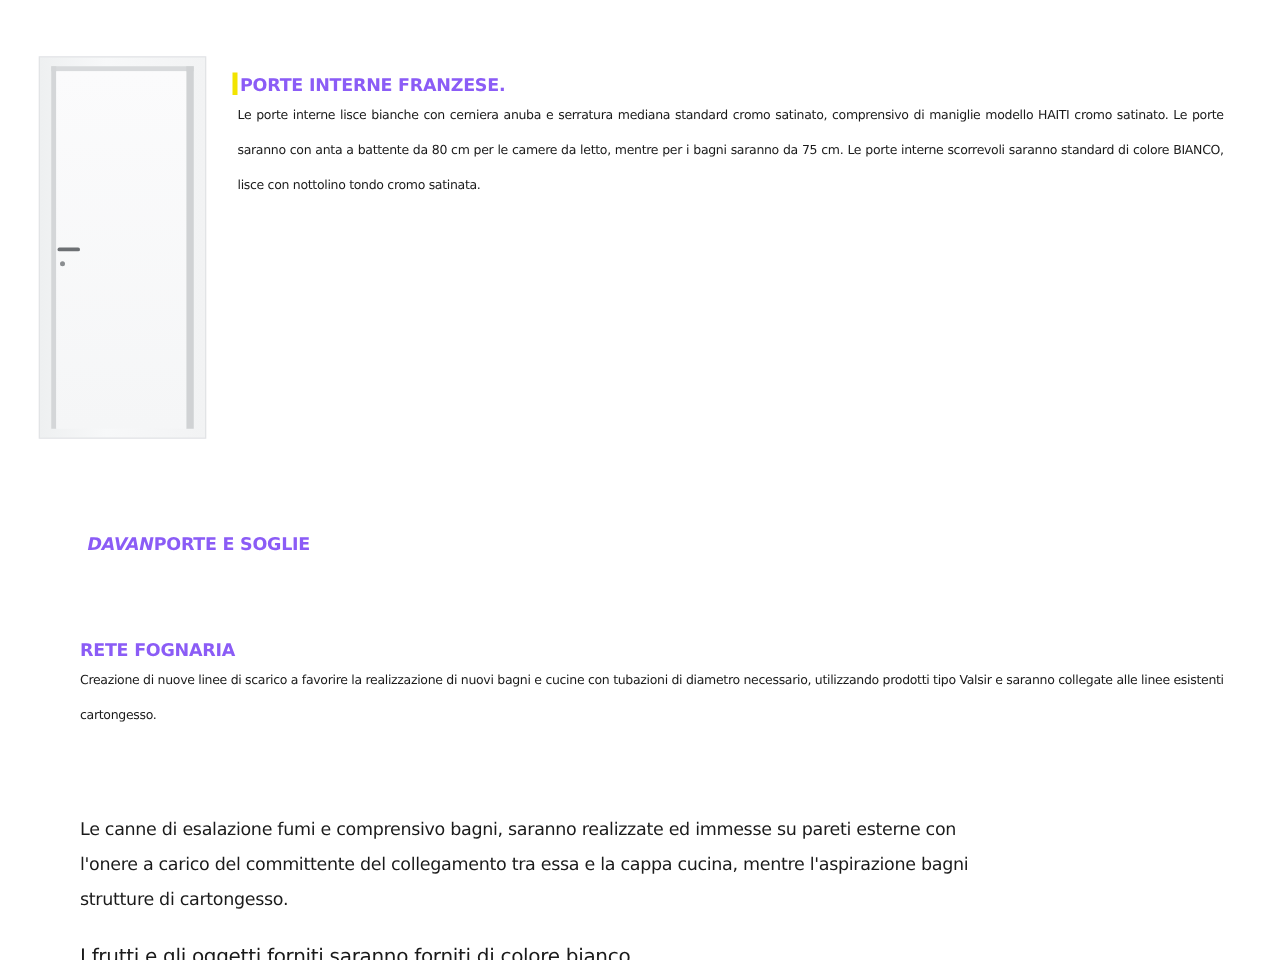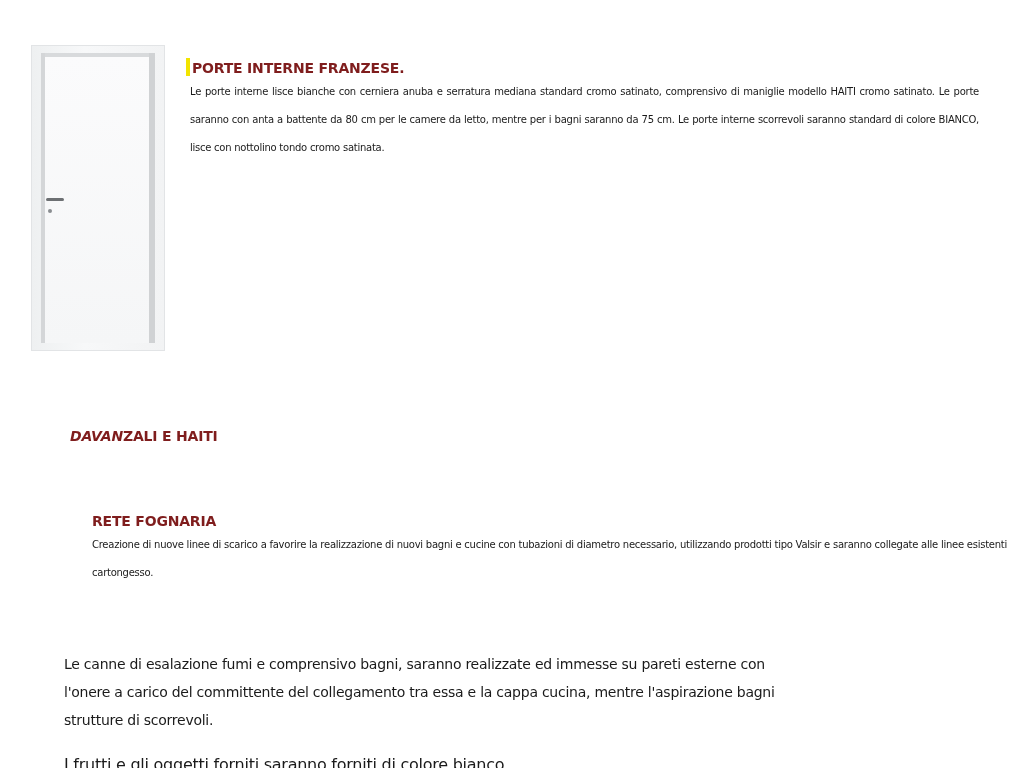--- a/index.html
+++ b/index.html
@@ -71,21 +71,21 @@
       position: absolute;
       left: 190px;
       top: 58px;
       width: 789px;
     }
     .heading {
       font-family: "DejaVu Sans", sans-serif;
       font-weight: bold;
       font-size: 14px;
       line-height: 20px;
-      color: #7f1d1d;
+      color: #8b5cf6;
       margin: 0;
       letter-spacing: -0.2px;
     }
     .heading-highlight {
       display: inline-block;
       width: 4px;
       height: 18px;
       background: #f2e400;
       vertical-align: -3px;
       margin-right: 2px;
@@ -99,21 +99,21 @@
       margin: 0;
       text-align: justify;
       letter-spacing: -0.25px;
     }
     .section {
       position: absolute;
       left: 64px;
       width: 915px;
     }
     .section-sills { top: 426px; }
-    .section-sewer { top: 511px; margin-left: 28px; }
+    .section-sewer { top: 511px; }
     .section-vent { top: 650px; }
     .heading-italic { font-style: italic; }
     .heading-sills { padding-left: 6px; }
     .plain-line {
       font-family: "DejaVu Sans", sans-serif;
       font-size: 14px;
       line-height: 28px;
       letter-spacing: -0.25px;
       margin: 0;
       white-space: nowrap;
@@ -151,31 +151,31 @@
   <p class="body-text">
     <span>Le porte interne lisce bianche con cerniera anuba e serratura mediana standard cromo</span>
     <span>satinato, comprensivo di maniglie modello HAITI cromo satinato. Le  porte saranno  con</span>
     <span>anta a battente da 80 cm per le camere da letto, mentre per i bagni saranno da 75 cm. Le</span>
     <span>porte interne scorrevoli saranno standard di colore BIANCO, lisce con nottolino tondo</span>
     <span>cromo satinata.</span>
   </p>
 </div>
 
 <div class="section section-sills">
-  <p class="heading heading-sills"><span class="heading-italic">DAVAN</span><span>ZALI E HAITI</span></p>
+  <p class="heading heading-sills"><span class="heading-italic">DAVAN</span><span>PORTE E SOGLIE</span></p>
 </div>
 
 <div class="section section-sewer">
   <p class="heading">RETE FOGNARIA</p>
   <p class="body-text">
     <span>Creazione di nuove linee di scarico a favorire la realizzazione di nuovi bagni e cucine con tubazioni di</span>
     <span>diametro necessario, utilizzando prodotti tipo Valsir e saranno collegate alle linee esistenti</span>
     <span>cartongesso.</span>
   </p>
 </div>
 
 <div class="section section-vent">
   <p class="plain-line">Le canne di esalazione fumi e comprensivo bagni, saranno realizzate ed immesse su pareti esterne con</p>
   <p class="plain-line">l'onere a carico del committente del collegamento tra essa e la cappa cucina, mentre l'aspirazione bagni</p>
-  <p class="plain-line">strutture di scorrevoli.</p>
+  <p class="plain-line">strutture di cartongesso.</p>
 </div>
 
 <div class="cutoff-line"><span>I frutti e gli oggetti forniti saranno forniti di colore bianco ...</span></div>
 
 </body></html>

